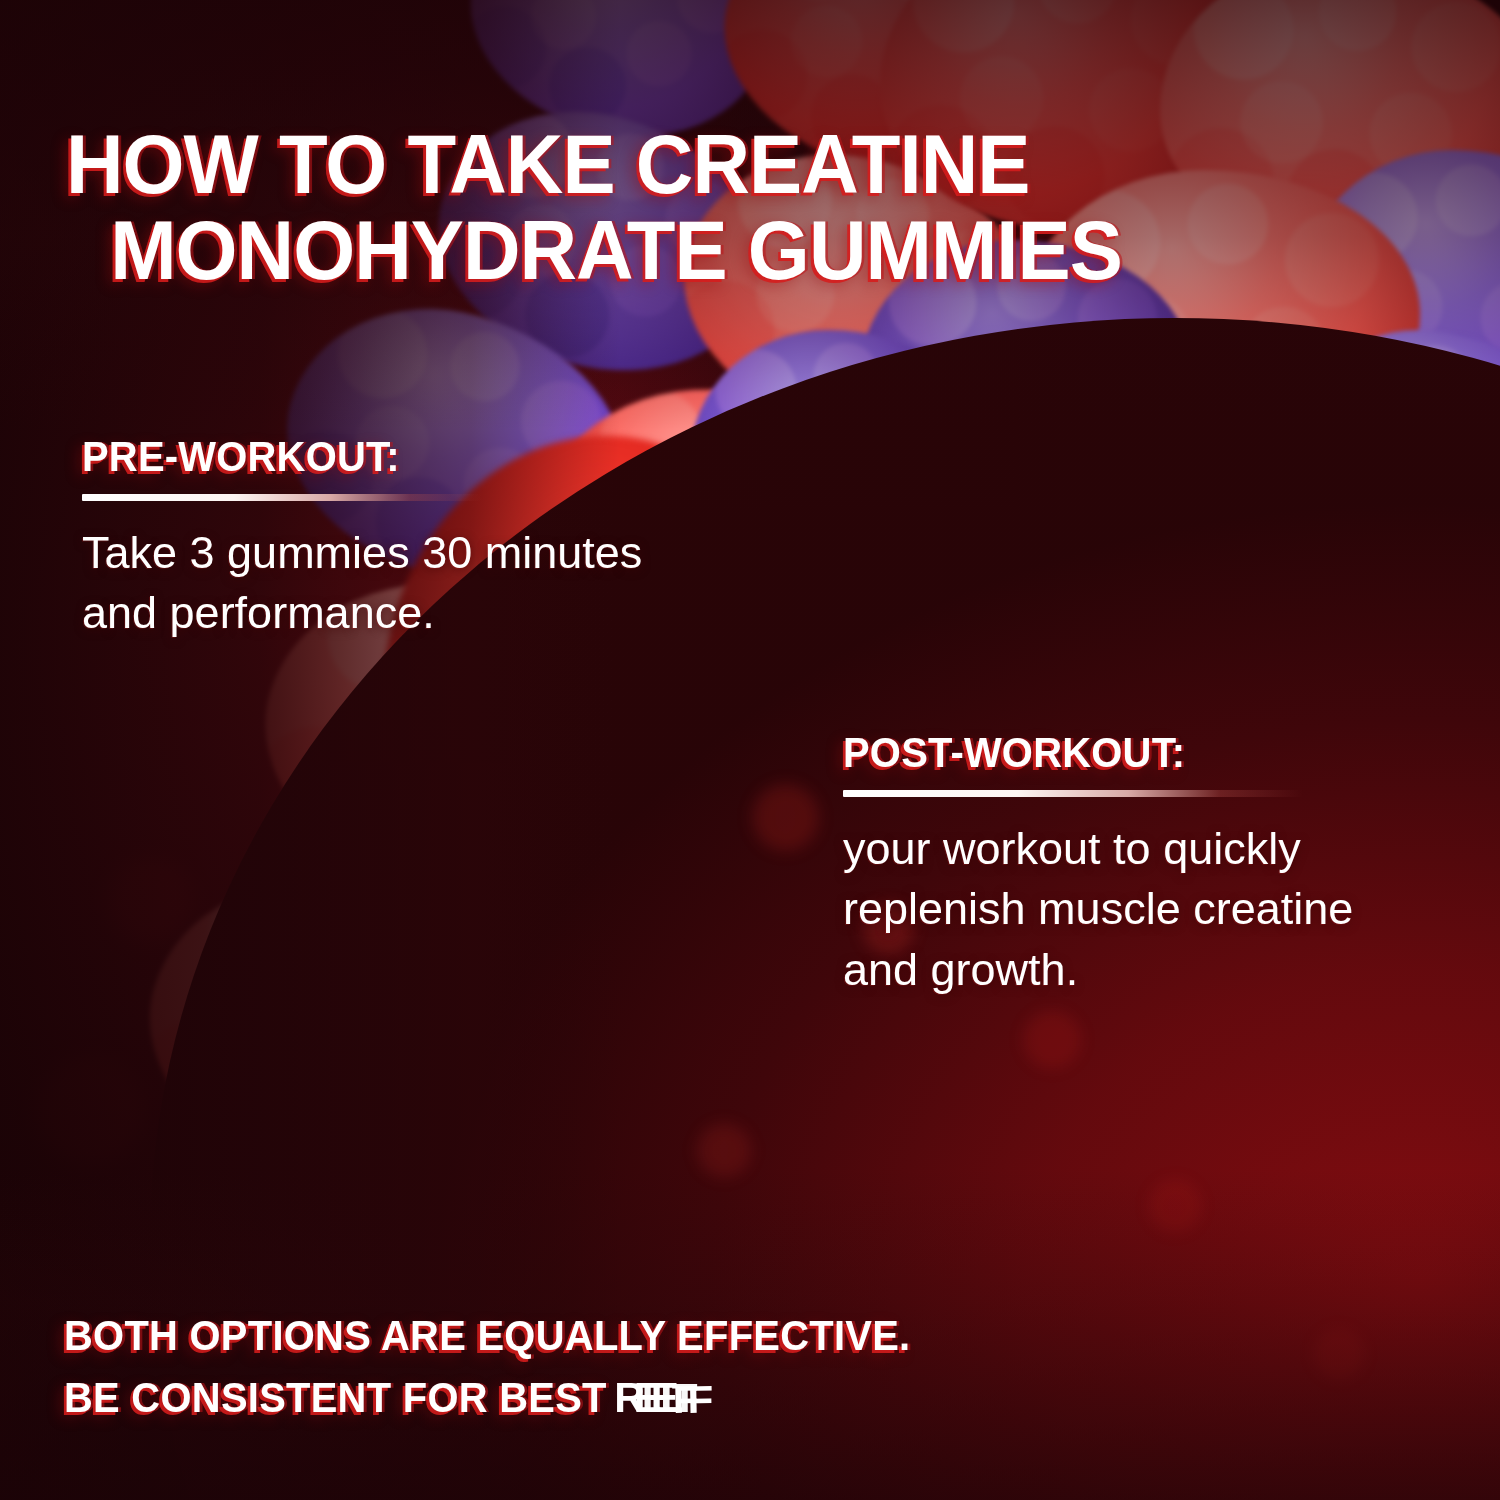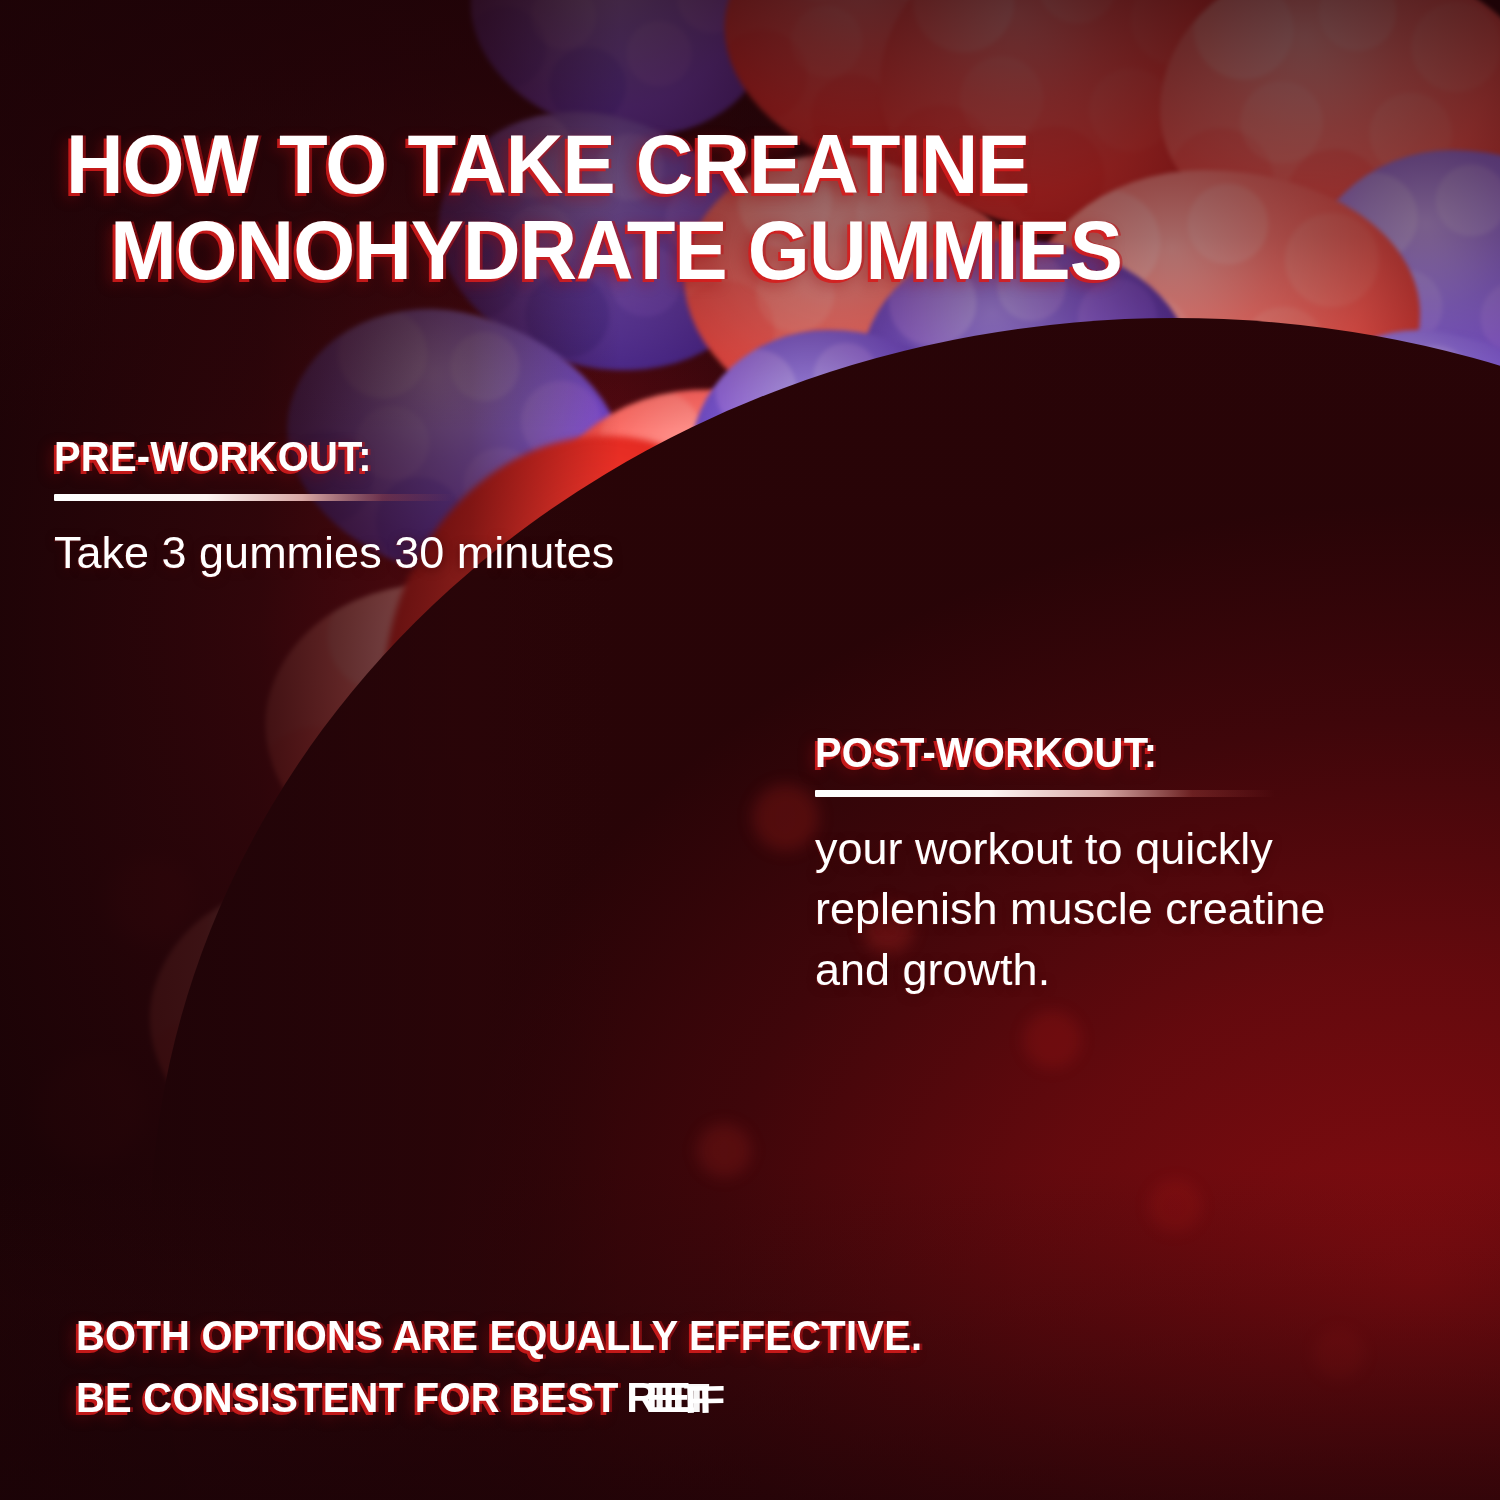--- a/index.html
+++ b/index.html
@@ -153,21 +153,21 @@
     width:1330px;
     font-size:83px;
     line-height:1.04;
     font-weight:700;
     letter-spacing:-1px;
     transform:scaleX(.96);
     transform-origin:left top;
   }
   #title .l2{ padding-left:46px; display:block; }
 
-  .panel{position:absolute;}
+  .panel{position:absolute;margin-left:28px;}
 
   #pre-panel{ left:54px; top:432px; width:720px; }
   #post-panel{ left:815px; top:728px; width:660px; }
 
   .sec-head{
     font-size:43px;
     font-weight:700;
     letter-spacing:.2px;
     transform:scaleX(.93);
     transform-origin:left center;
@@ -188,21 +188,21 @@
     line-height:1.34;
     font-weight:400;
     color:#fff;
     text-shadow:0 2px 10px rgba(60,0,4,.65), -1px 1px 0 rgba(200,40,40,.28);
   }
   .sec-body .ln{display:block;white-space:nowrap;}
 
   
   #footer{
     position:absolute;
-    left:76px;top:1312px;
+    left:64px;top:1312px;
     width:1380px;
   }
   .foot-line{
     font-size:42px;
     font-weight:700;
     letter-spacing:.3px;
     transform:scaleX(.95);
     transform-origin:left center;
     white-space:nowrap;
   }
@@ -300,20 +300,21 @@
   <h1 id="title" class="chroma">
     <span class="l1">HOW TO TAKE CREATINE</span>
     <span class="l2">MONOHYDRATE GUMMIES</span>
   </h1>
 
   <div class="panel" id="pre-panel">
     <div class="sec-head chroma">PRE-WORKOUT:</div>
     <div class="rule"></div>
     <div class="sec-body">
       <span class="ln">Take 3 gummies 30 minutes</span>
+      <span class="ln">and performance.</span>
     </div>
   </div>
 
   <div class="panel" id="post-panel">
     <div class="sec-head chroma">POST-WORKOUT:</div>
     <div class="rule"></div>
     <div class="sec-body">
       <span class="ln">your workout to quickly</span>
       <span class="ln">replenish muscle creatine</span>
       <span class="ln">and growth.</span>

